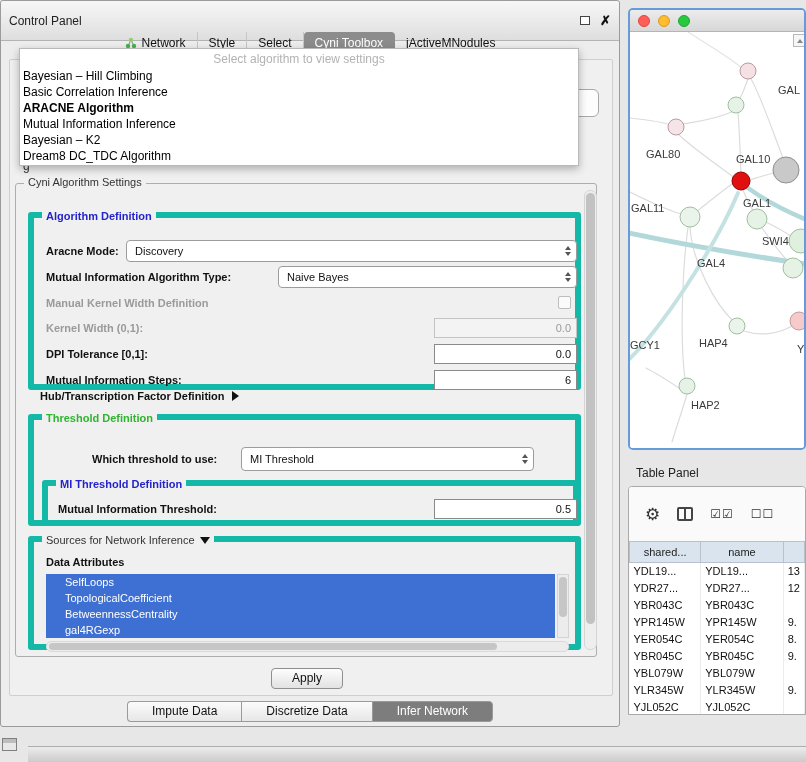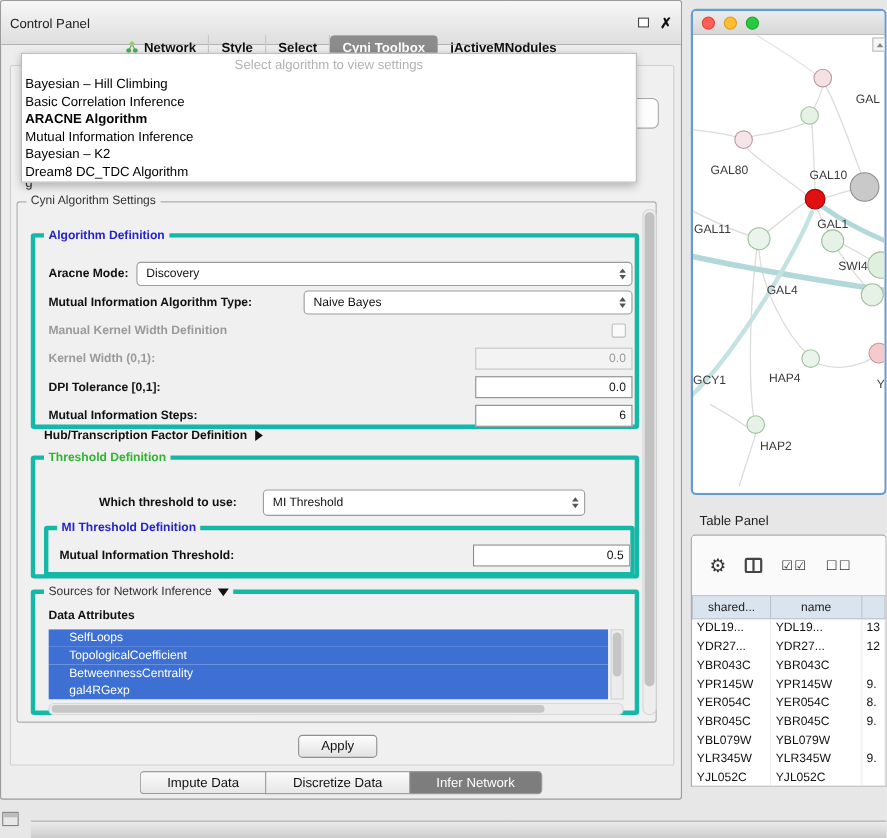--- a/index.html
+++ b/index.html
@@ -7,32 +7,32 @@
   body { font-family:"Liberation Sans",sans-serif; background:#e7e7e7; position:relative; overflow:hidden; font-size:12px; color:#111; }
 
   
   #cp { position:absolute; left:0; top:8; width:620px; height:727px; background:#ededed; border:1px solid #9b9b9b; border-radius:3px; }
   .cp-titlebar { position:absolute; left:0; top:0; width:100%; height:40px; background:linear-gradient(#f7f7f7,#dedede); border-bottom:1px solid #b3b3b3; border-radius:3px 3px 0 0; display:flex; align-items:center; padding:0 8px; }
   .cp-title { font-size:12px; color:#222; }
   .tb-spacer { flex:1; }
   .float-icon { width:10px; height:9px; border:1.5px solid #444; background:#fff; margin-right:10px; }
   .close-x { font-size:13px; font-weight:bold; color:#111; line-height:1; }
 
-  .tab-bar { position:absolute; left:0; top:31px; width:100%; display:flex; justify-content:center;font-weight:bold; }
+  .tab-bar { position:absolute; left:0; top:31px; width:100%; display:flex; justify-content:center; }
   .tab { font-size:12px; padding:4px 11px; display:flex; align-items:center; gap:5px; border-right:1px solid #c6c6c6; color:#111; }
   .tab:last-child { border-right:none; }
   .tab.active { background:#8c8c8c; color:#fff; border-radius:4px; border-right-color:transparent; }
 
   .content-frame { position:absolute; left:8px; top:58px; width:604px; height:637px; background:#f0f0f0; border:1px solid #cfcfcf; border-radius:2px; }
 
   .combo-peek { position:absolute; left:556px; top:88px; width:42px; height:28px; background:#fdfdfd; border:1px solid #a8a8a8; border-radius:6px; z-index:5; }
   .fragment-g { position:absolute; left:22px; top:158px; font-size:12px; color:#333; z-index:2; }
 
   
-  .grp { position:absolute; border:4px solid #14b8a6; border-radius:3px; }
+  .grp { position:absolute; border:6px solid #14b8a6; border-radius:3px; }
   .legend { position:absolute; top:-8px; left:8px; background:#f0f0f0; padding:0 4px; font-size:11px; color:#333; white-space:nowrap; display:flex; align-items:center; gap:5px; }
   .legend.blue { color:#2424cc; font-weight:bold; }
   .legend.green { color:#2fb52f; font-weight:bold; }
 
   #settings { position:absolute; left:14px; top:182px; width:582px; height:474px; border:1px solid #adadad; border-radius:3px; }
 
   #grp-alg { left:12px; top:28px; width:553px; height:178px; }
   .form-label { position:absolute; font-size:11px; font-weight:bold; color:#111; white-space:nowrap; }
   .form-label.dis { color:#9a9a9a; }
 

